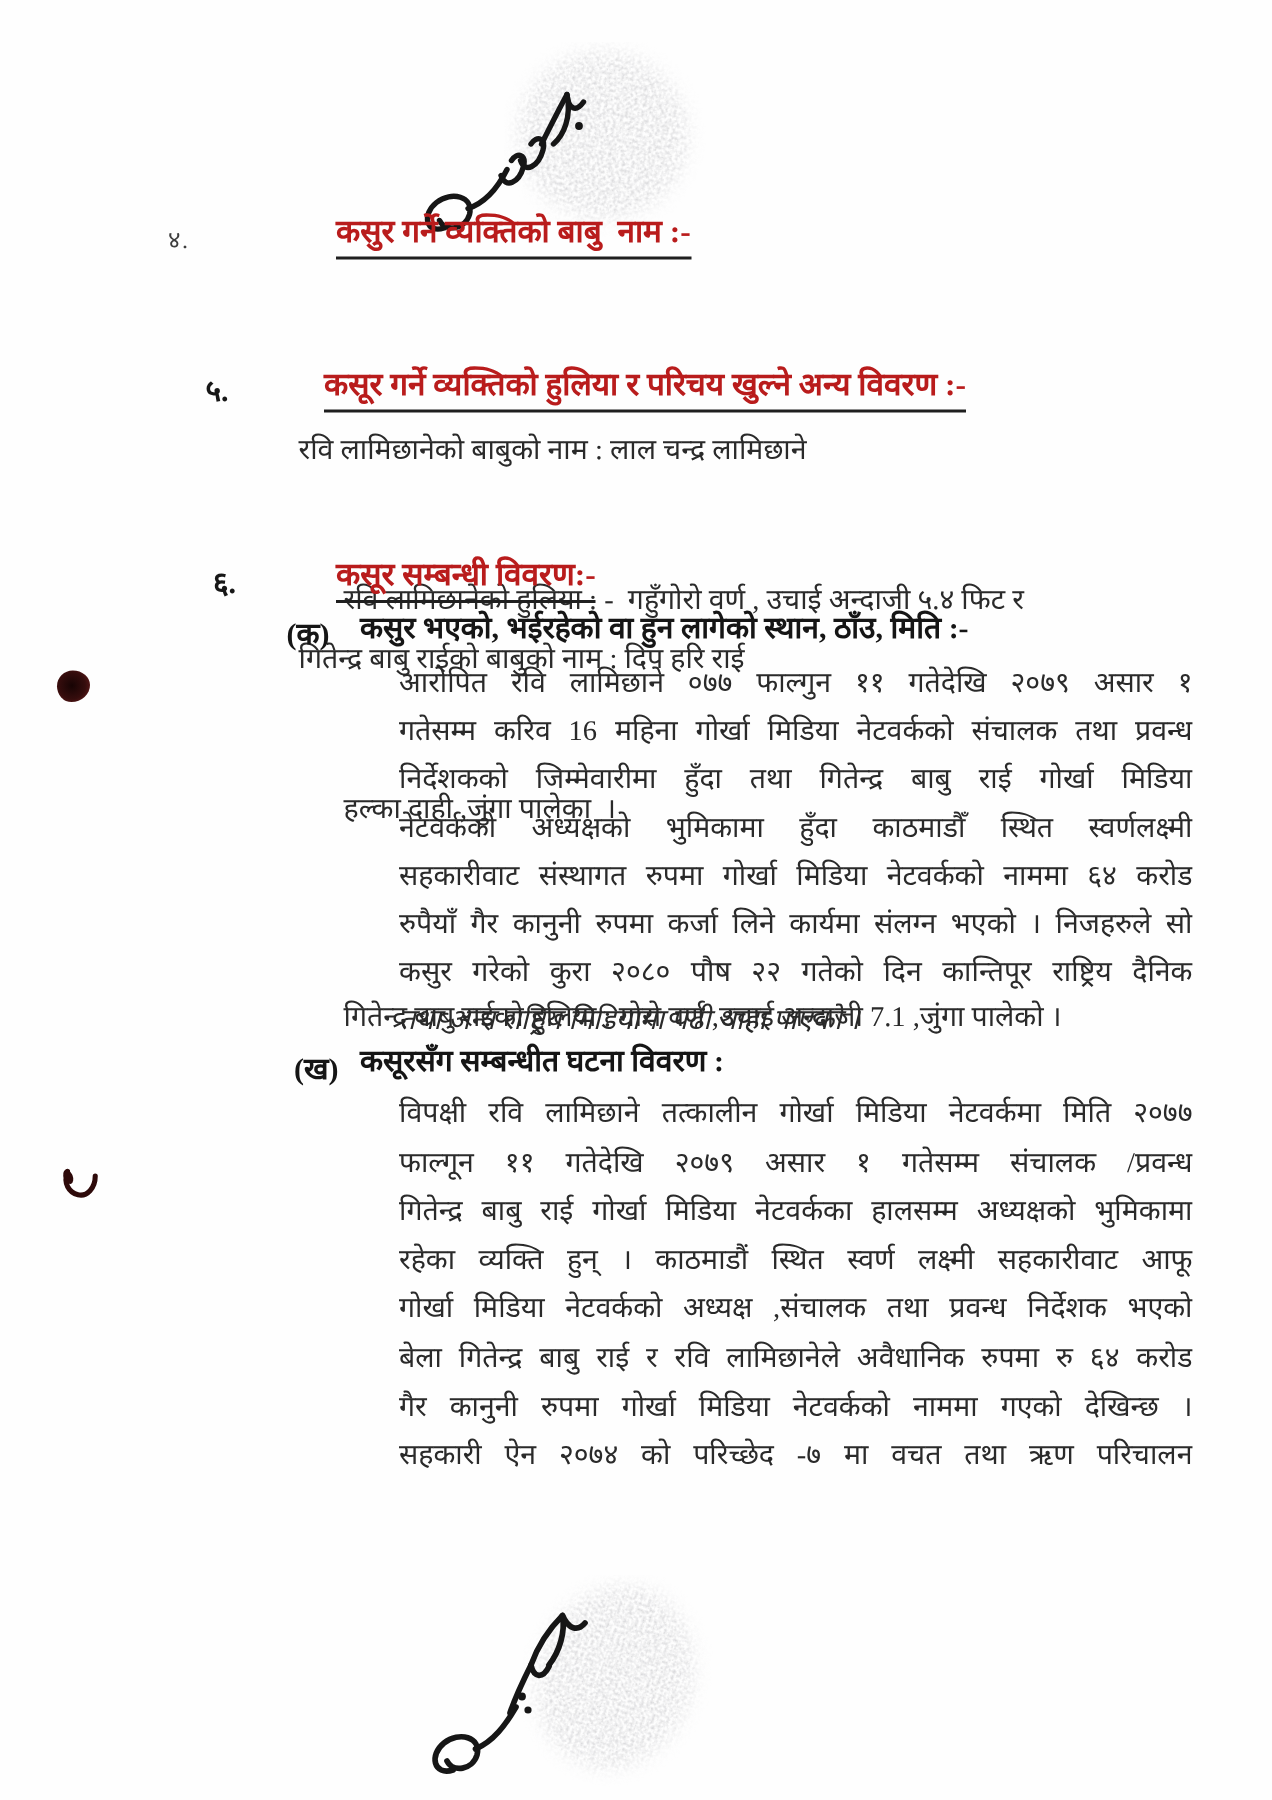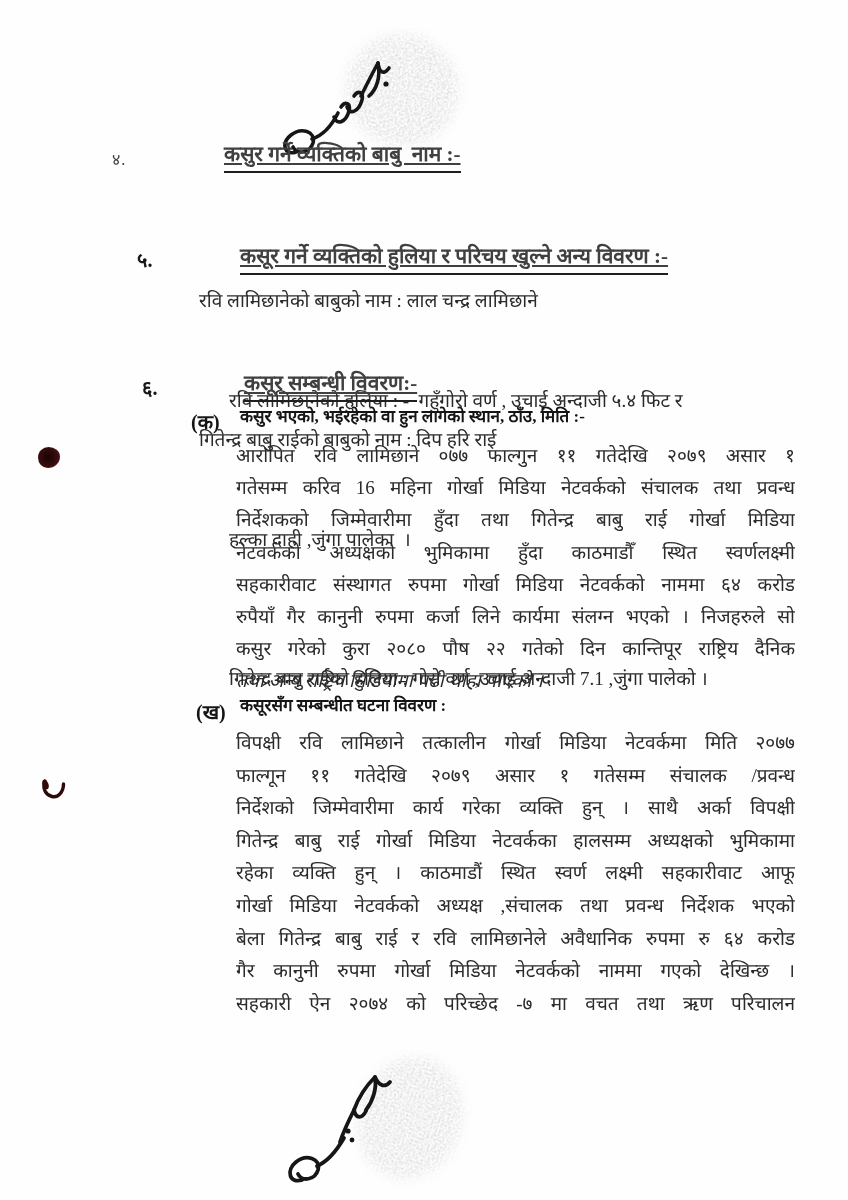--- a/index.html
+++ b/index.html
@@ -11,36 +11,36 @@
     overflow:hidden;
     font-family:"Liberation Serif","DejaVu Serif",serif;
     color:#242424;
   }
   .abs{position:absolute;}
   
   .num-small{font-size:16px;color:#3d3d3d;letter-spacing:1px;}
   .num-bold{font-size:20px;font-weight:700;color:#171717;}
   
   .heading{
-    font-size:21px;font-weight:700;color:#404040;
+    font-size:21px;font-weight:700;color:#b91c1c;
     border-bottom:2px solid #1f1f1f;padding-bottom:4px;
-    white-space:pre;display:inline-block;line-height:1.25;text-decoration:underline;
+    white-space:pre;display:inline-block;line-height:1.25;
   }
   .subheading{
-    font-size:17px;font-weight:700;color:#151515;
+    font-size:20px;font-weight:700;color:#151515;
     white-space:pre;display:inline-block;line-height:1.3;
   }
   .sublabel{font-size:20px;font-weight:700;color:#151515;}
   
   .plain-lines{font-size:19px;color:#2a2a2a;white-space:pre;}
   .plain-lines .line{display:block;margin-top:40px;}
   .par{font-size:19px;color:#2a2a2a;}
   .par .line{
     display:block;overflow:hidden;
-    text-align:justify;text-align-last:justify;
+    text-align:justify;text-align-last:justify;margin-left:30px;
   }
   .par .line.last{text-align-last:left;font-style:italic;}
   
   .ink-dot{
     width:22px;height:21px;
     background:radial-gradient(circle at 45% 48%, #170404 0%, #360d0d 55%, #5c1a1a 82%, rgba(92,26,26,0) 100%);
     border-radius:48% 52% 56% 44%/50% 46% 54% 50%;
   }
   svg{display:block;}
 </style>
@@ -81,49 +81,48 @@
   </svg>
 
   <div class="abs num-small" style="left:112px;top:148px;">४.</div>
   <div class="abs heading" style="left:224px;top:141px;">कसुर गर्ने व्यक्तिको बाबु  नाम :-</div>
   <div class="abs plain-lines" style="left:199px;top:178px;line-height:33px;">
     <span class="line">रवि लामिछानेको बाबुको नाम : लाल चन्द्र लामिछाने</span>
     <span class="line">गितेन्द्र बाबु राईको बाबुको नाम : दिप हरि राई</span>
   </div>
 
   <div class="abs num-bold" style="left:137px;top:246px;">५.</div>
-  <div class="abs heading" style="left:240px;top:243px;">कसूर गर्ने व्यक्तिको हुलिया र परिचय खुल्ने अन्य विवरण :-</div>
+  <div class="abs heading" style="left:216px;top:243px;">कसूर गर्ने व्यक्तिको हुलिया र परिचय खुल्ने अन्य विवरण :-</div>
   <div class="abs plain-lines" style="left:229px;top:278px;line-height:33px;">
     <span class="line">रवि लामिछानेको हुलिया : -  गहुँगोरो वर्ण , उचाई अन्दाजी ५.४ फिट र</span>
     <span class="line">हल्का दाही ,जुंगा पालेका  ।</span>
     <span class="line">गितेन्द्र बाबु राईको हुलिया : गोरो वर्ण ,उचाई अन्दाजी 7.1 ,जुंगा पालेको ।</span>
   </div>
 
   <div class="abs num-bold" style="left:142px;top:374px;">६.</div>
-  <div class="abs heading" style="left:224px;top:370px;margin-left:20px;">कसूर सम्बन्धी विवरण:-</div>
+  <div class="abs heading" style="left:224px;top:370px;">कसूर सम्बन्धी विवरण:-</div>
 
   <div class="abs sublabel" style="left:191px;top:408px;">(क)</div>
   <div class="abs subheading" style="left:240px;top:406px;">कसुर भएको, भईरहेको वा हुन लागेको स्थान, ठाँउ, मिति :-</div>
   <div class="abs par" style="left:236px;top:440px;width:559px;line-height:32.2px;">
     <span class="line">आरोपित रवि लामिछाने ०७७ फाल्गुन ११ गतेदेखि २०७९ असार १</span>
     <span class="line">गतेसम्म करिव 16 महिना गोर्खा मिडिया नेटवर्कको संचालक तथा प्रवन्ध</span>
     <span class="line">निर्देशकको जिम्मेवारीमा हुँदा तथा गितेन्द्र बाबु राई गोर्खा मिडिया</span>
     <span class="line">नेटवर्कको अध्यक्षको भुमिकामा हुँदा काठमाडौँ स्थित स्वर्णलक्ष्मी</span>
     <span class="line">सहकारीवाट संस्थागत रुपमा गोर्खा मिडिया नेटवर्कको नाममा ६४ करोड</span>
     <span class="line">रुपैयाँ गैर कानुनी रुपमा कर्जा लिने कार्यमा संलग्न भएको । निजहरुले सो</span>
     <span class="line">कसुर गरेको कुरा २०८० पौष २२ गतेको दिन कान्तिपूर राष्ट्रिय दैनिक</span>
     <span class="line last">तथा अन्य राष्ट्रिय मिडियामा पढी थाहा पाएको ।</span>
   </div>
 
   <div class="abs sublabel" style="left:196px;top:698px;">(ख)</div>
   <div class="abs subheading" style="left:240px;top:695px;">कसूरसँग सम्बन्धीत घटना विवरण :</div>
   <div class="abs par" style="left:236px;top:727px;width:559px;line-height:32.6px;">
     <span class="line">विपक्षी रवि लामिछाने तत्कालीन गोर्खा मिडिया नेटवर्कमा मिति २०७७</span>
     <span class="line">फाल्गून ११ गतेदेखि २०७९ असार १ गतेसम्म संचालक /प्रवन्ध</span>
-    <span class="line">निर्देशको जिम्मेवारीमा कार्य गरेका व्यक्ति हुन् । साथै अर्का विपक्षी</span>
     <span class="line">गितेन्द्र बाबु राई गोर्खा मिडिया नेटवर्कका हालसम्म अध्यक्षको भुमिकामा</span>
     <span class="line">रहेका व्यक्ति हुन् । काठमाडौं स्थित स्वर्ण लक्ष्मी सहकारीवाट आफू</span>
     <span class="line">गोर्खा मिडिया नेटवर्कको अध्यक्ष ,संचालक तथा प्रवन्ध निर्देशक भएको</span>
     <span class="line">बेला गितेन्द्र बाबु राई र रवि लामिछानेले अवैधानिक रुपमा रु ६४ करोड</span>
     <span class="line">गैर कानुनी रुपमा गोर्खा मिडिया नेटवर्कको नाममा गएको देखिन्छ ।</span>
     <span class="line">सहकारी ऐन २०७४ को परिच्छेद -७ मा वचत तथा ऋण परिचालन</span>
   </div>
 
   <svg class="abs" style="left:348px;top:1050px;" width="132" height="148" viewBox="0 0 132 148" aria-hidden="true">
     <defs>

